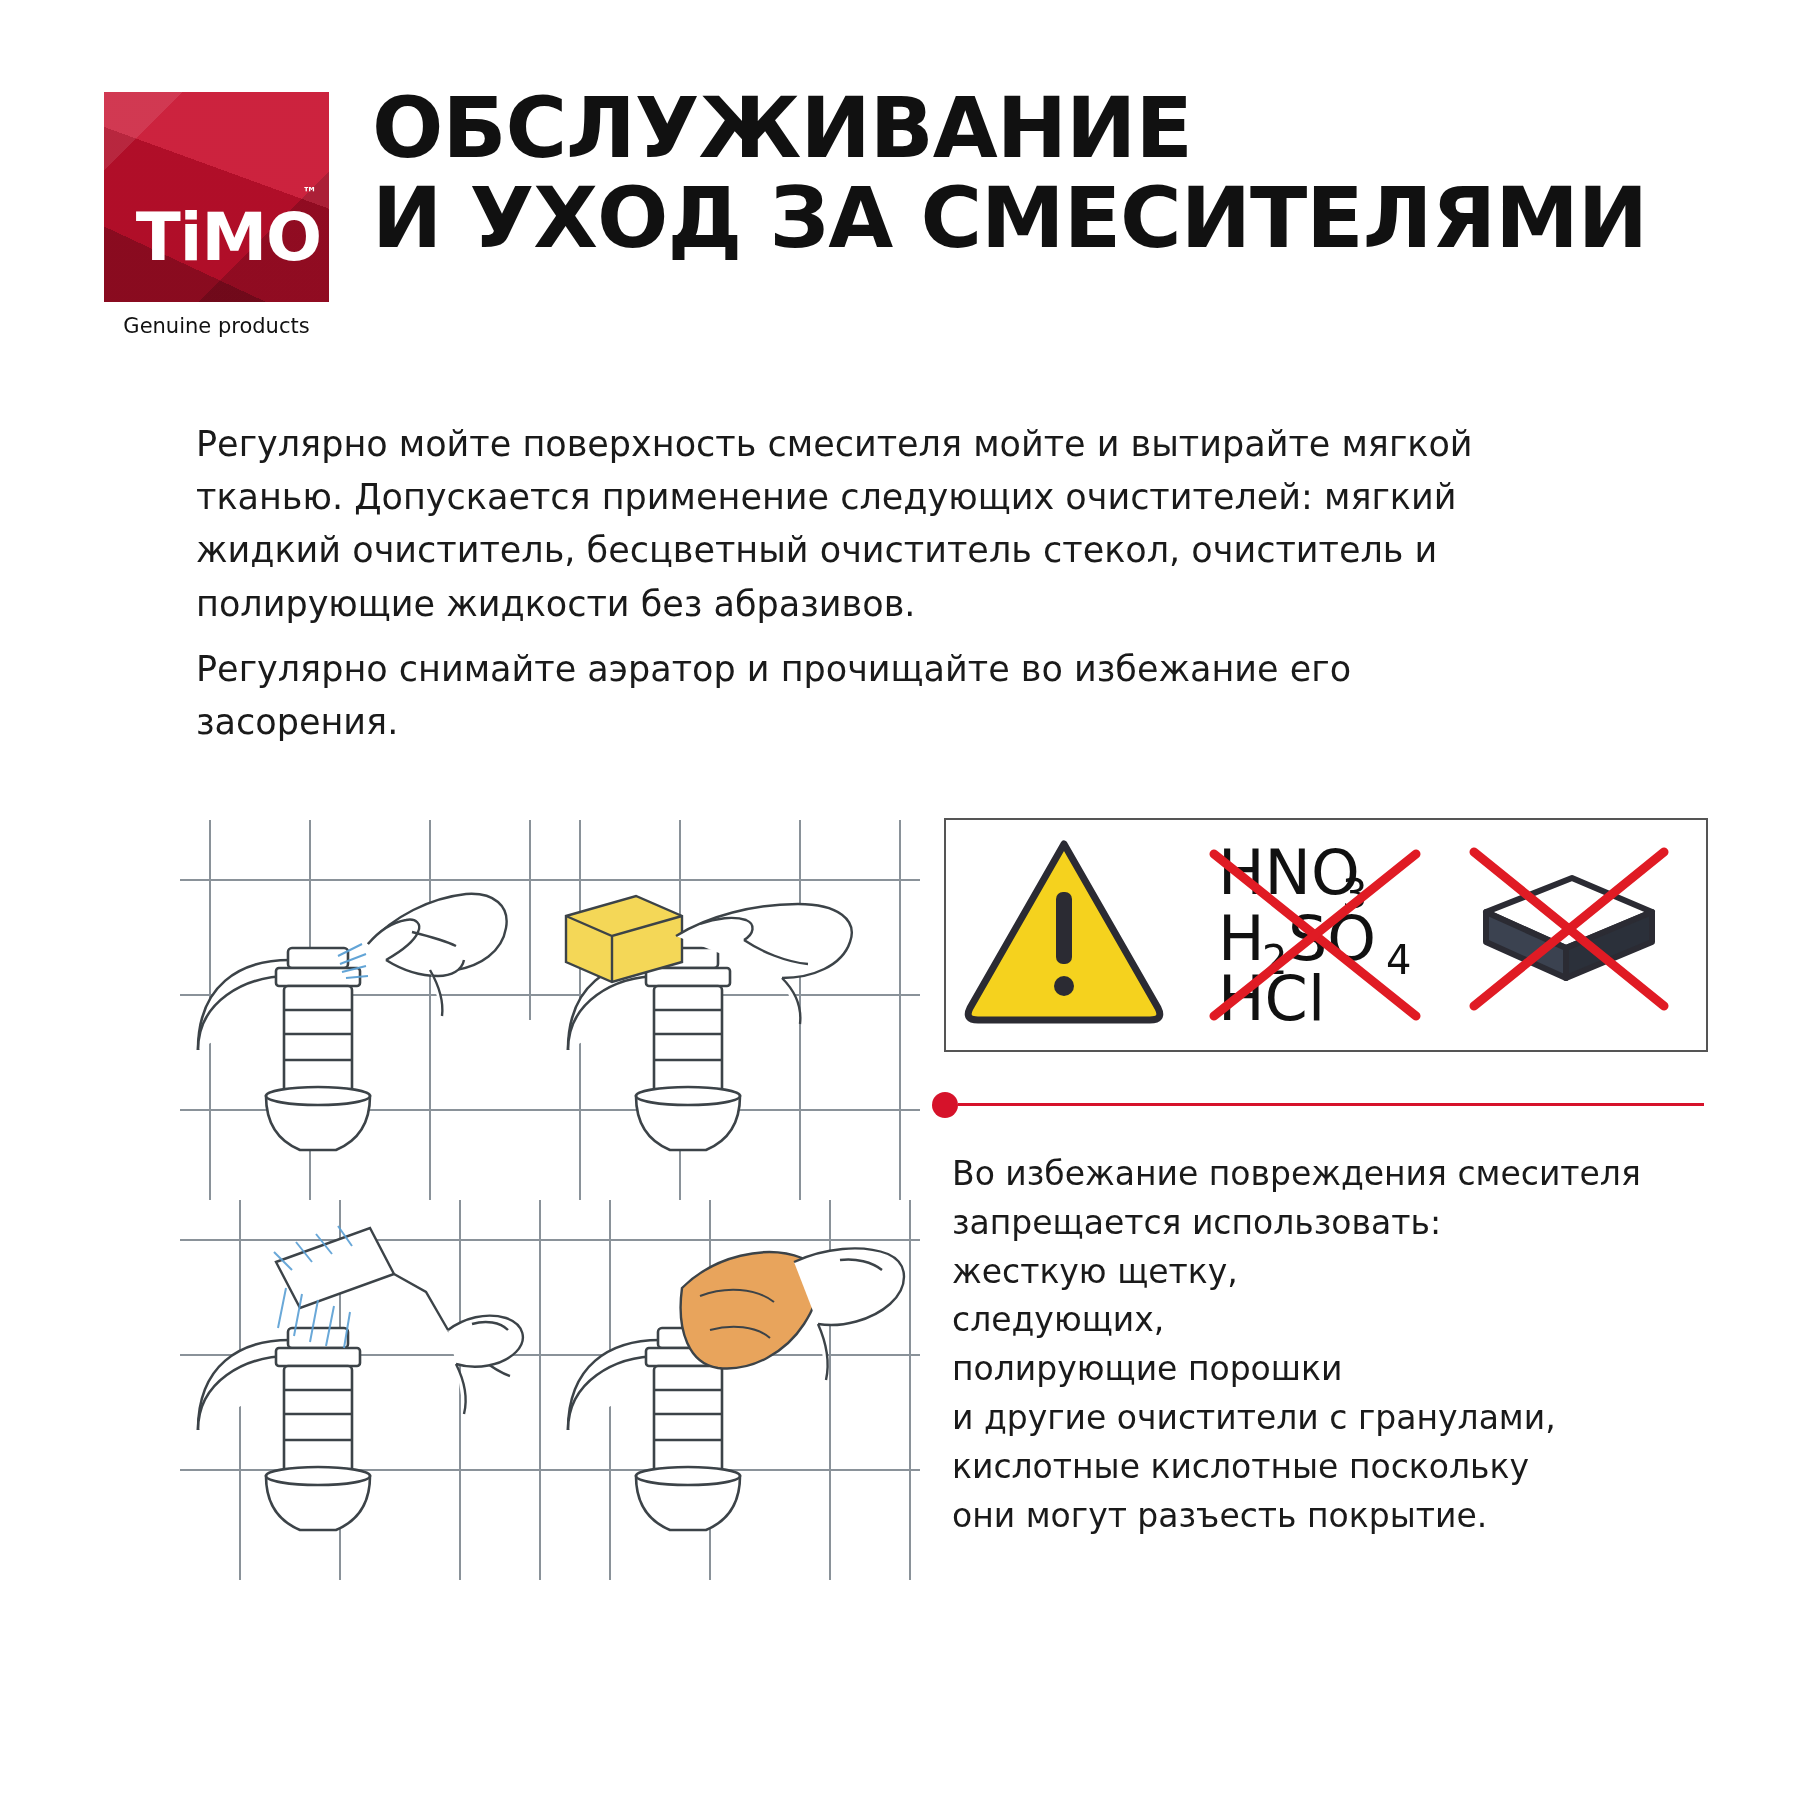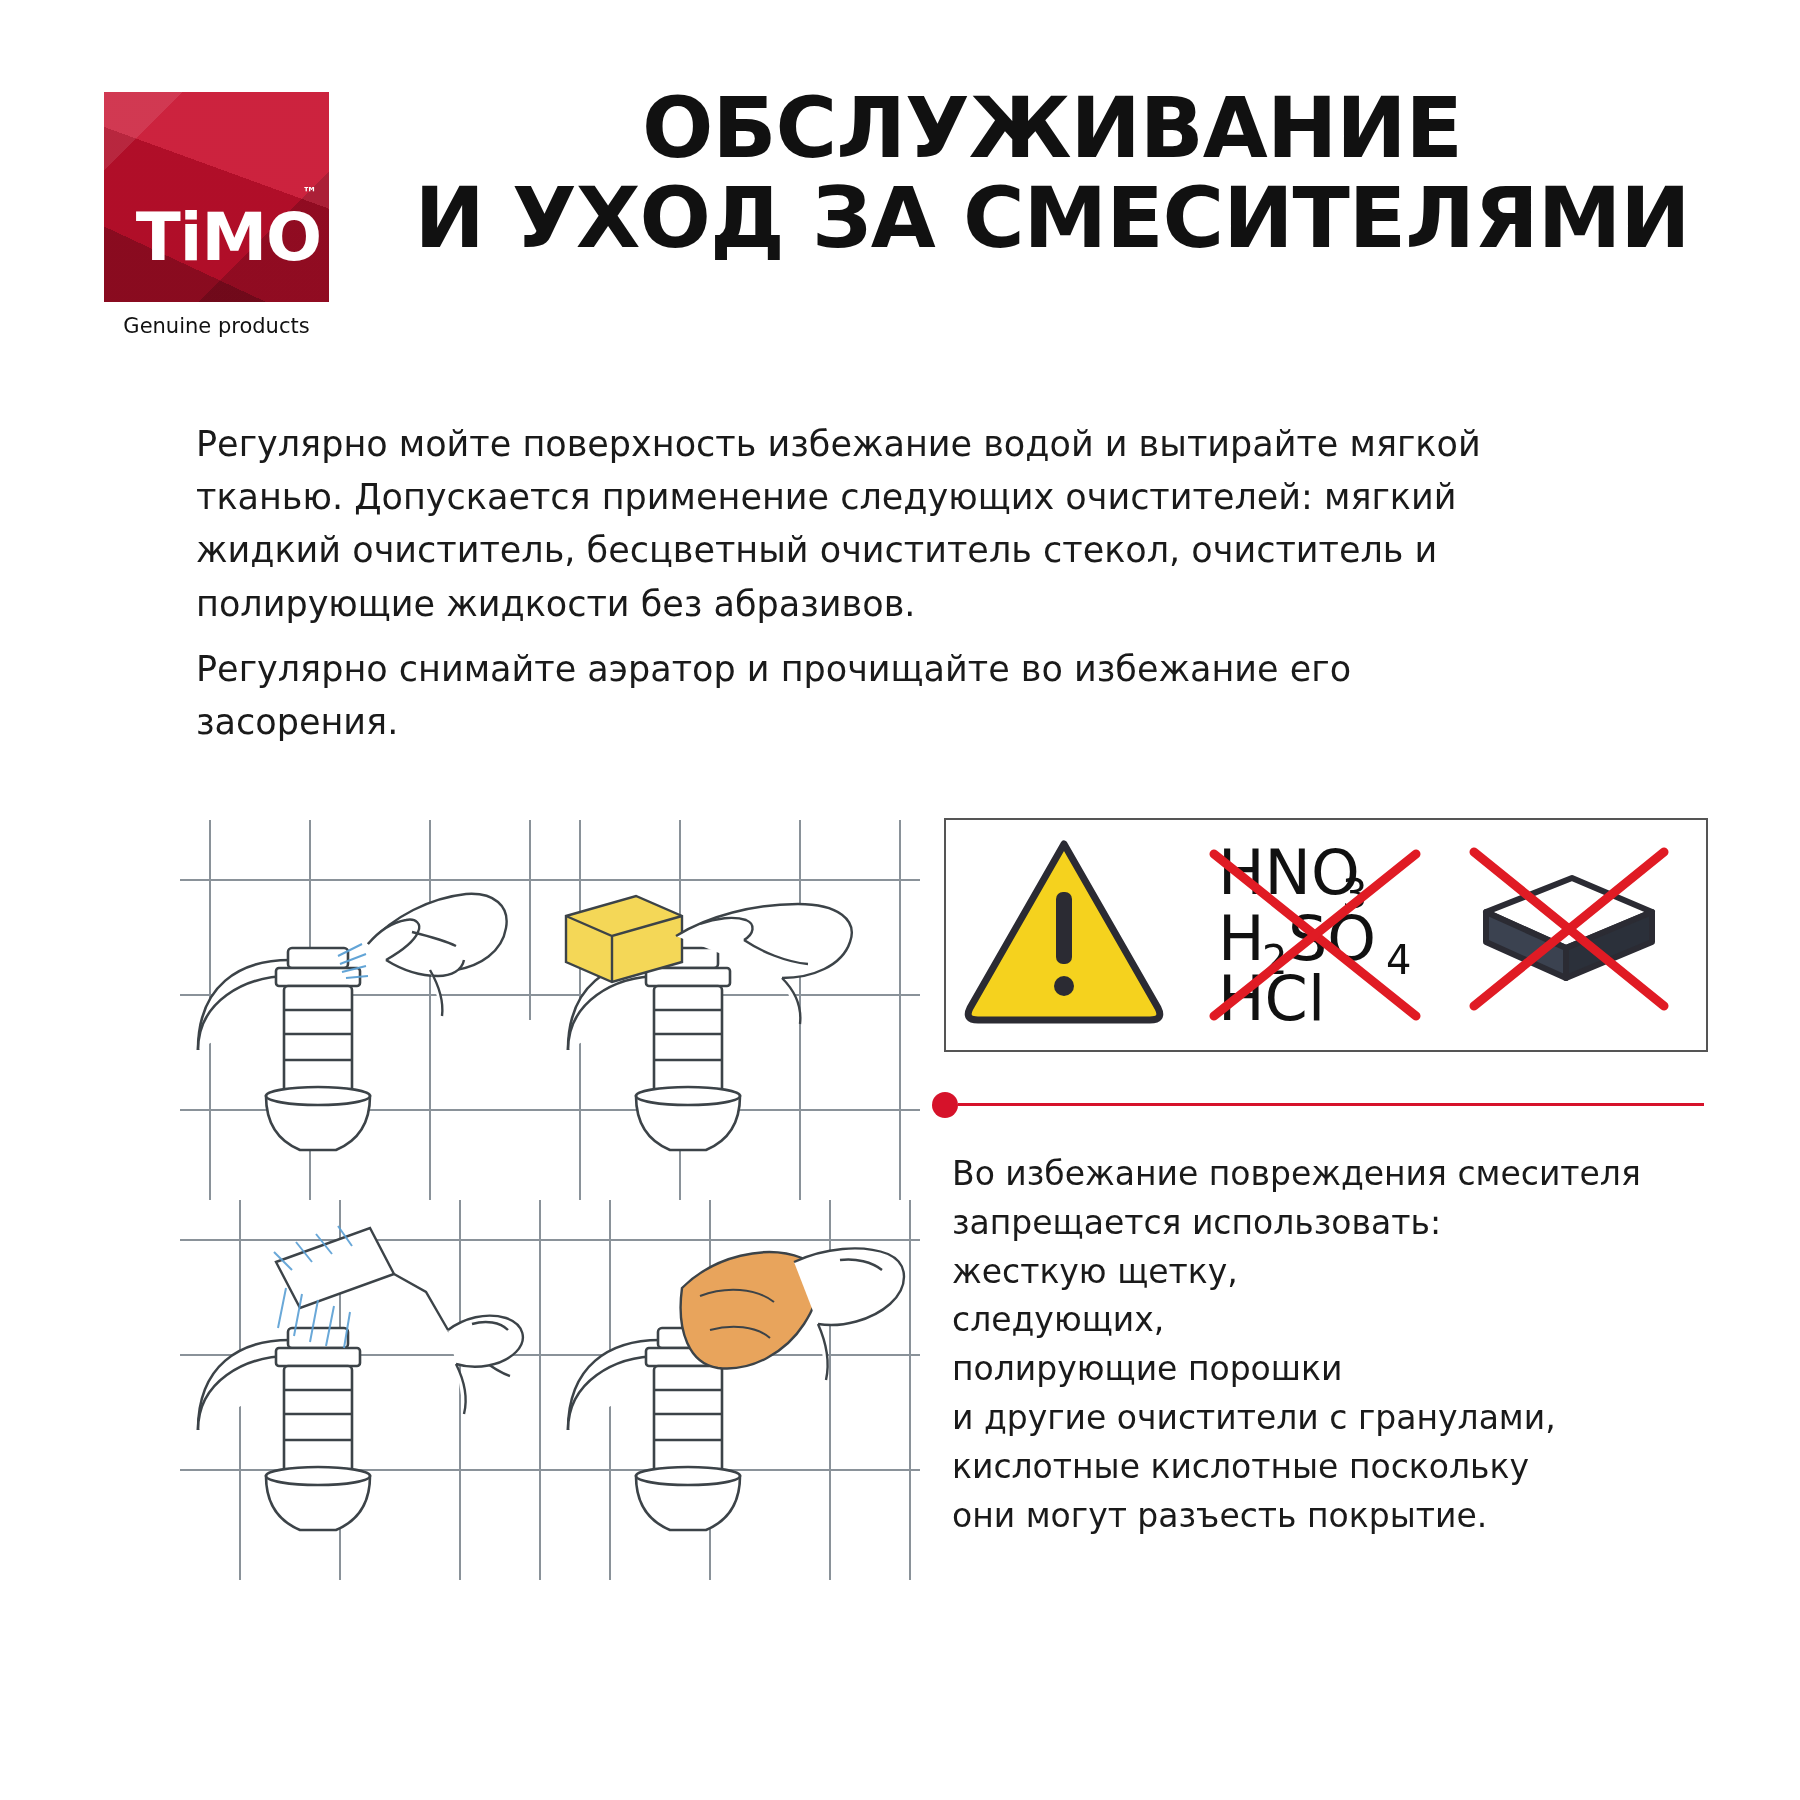--- a/index.html
+++ b/index.html
@@ -34,21 +34,20 @@
     position:absolute;right:12px;top:92px;color:#fff;font-size:15px;font-weight:bold;
   }
   .logo-sub{
     position:absolute;left:0;top:222px;width:225px;text-align:center;
     font-size:21px;font-weight:normal;color:#111;
   }
   .title{
     position:absolute;left:268px;top:-8px;width:1360px;
     font-size:84px;line-height:1.07;font-weight:bold;letter-spacing:-1px;
     color:#111;
-    text-align:center;
   }
   .title .l2{display:block;}
 
   
   .intro{
     position:absolute;left:196px;top:418px;width:1300px;
     font-size:35px;line-height:1.52;color:#1a1a1a;
   }
   .intro p{margin:0;}
   .intro .gap{margin-top:12px;}
@@ -100,21 +99,21 @@
     </div>
     <div class="logo-sub">Genuine products</div>
 
     <div class="title">
       <span class="l2">ОБСЛУЖИВАНИЕ</span>
       <span class="l2">И УХОД ЗА СМЕСИТЕЛЯМИ</span>
     </div>
   </div>
 
   <div class="intro">
-    <p>Регулярно мойте поверхность избежание водой и вытирайте мягкой тканью. Допускается применение следующих очистителей: мягкий жидкий очиститель, бесцветный очиститель стекол, очиститель и полирующие жидкости без абразивов.</p>
+    <p>Регулярно мойте поверхность смесителя мойте и вытирайте мягкой тканью. Допускается применение следующих очистителей: мягкий жидкий очиститель, бесцветный очиститель стекол, очиститель и полирующие жидкости без абразивов.</p>
     <p class="gap">Регулярно снимайте аэратор и прочищайте во избежание его засорения.</p>
   </div>
 
   <div class="illus">
 
     <div class="cell c1">
       <svg width="370" height="380" viewBox="0 0 370 380">
         <g stroke="#8a9299" stroke-width="2" fill="none">
           <path d="M30 0 V380 M130 0 V380 M250 0 V380 M350 0 V200"></path>
           <path d="M0 60 H370 M0 175 H370 M0 290 H370"></path>

